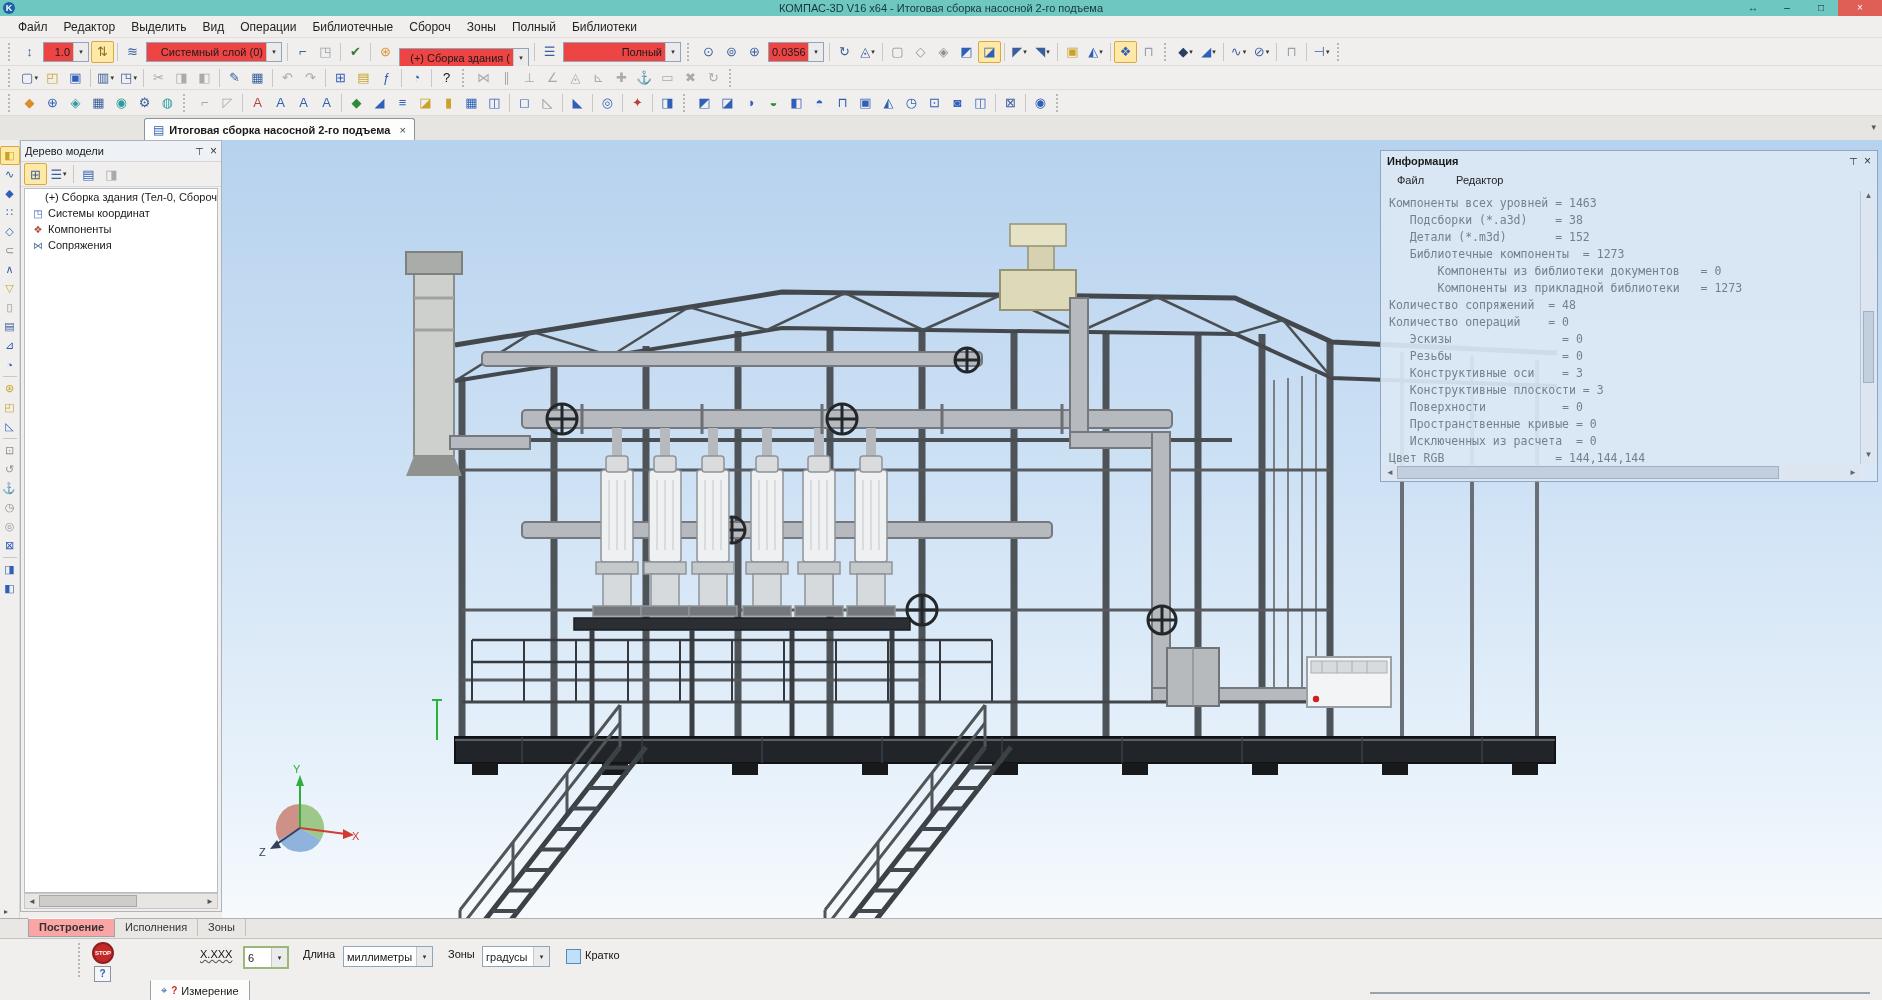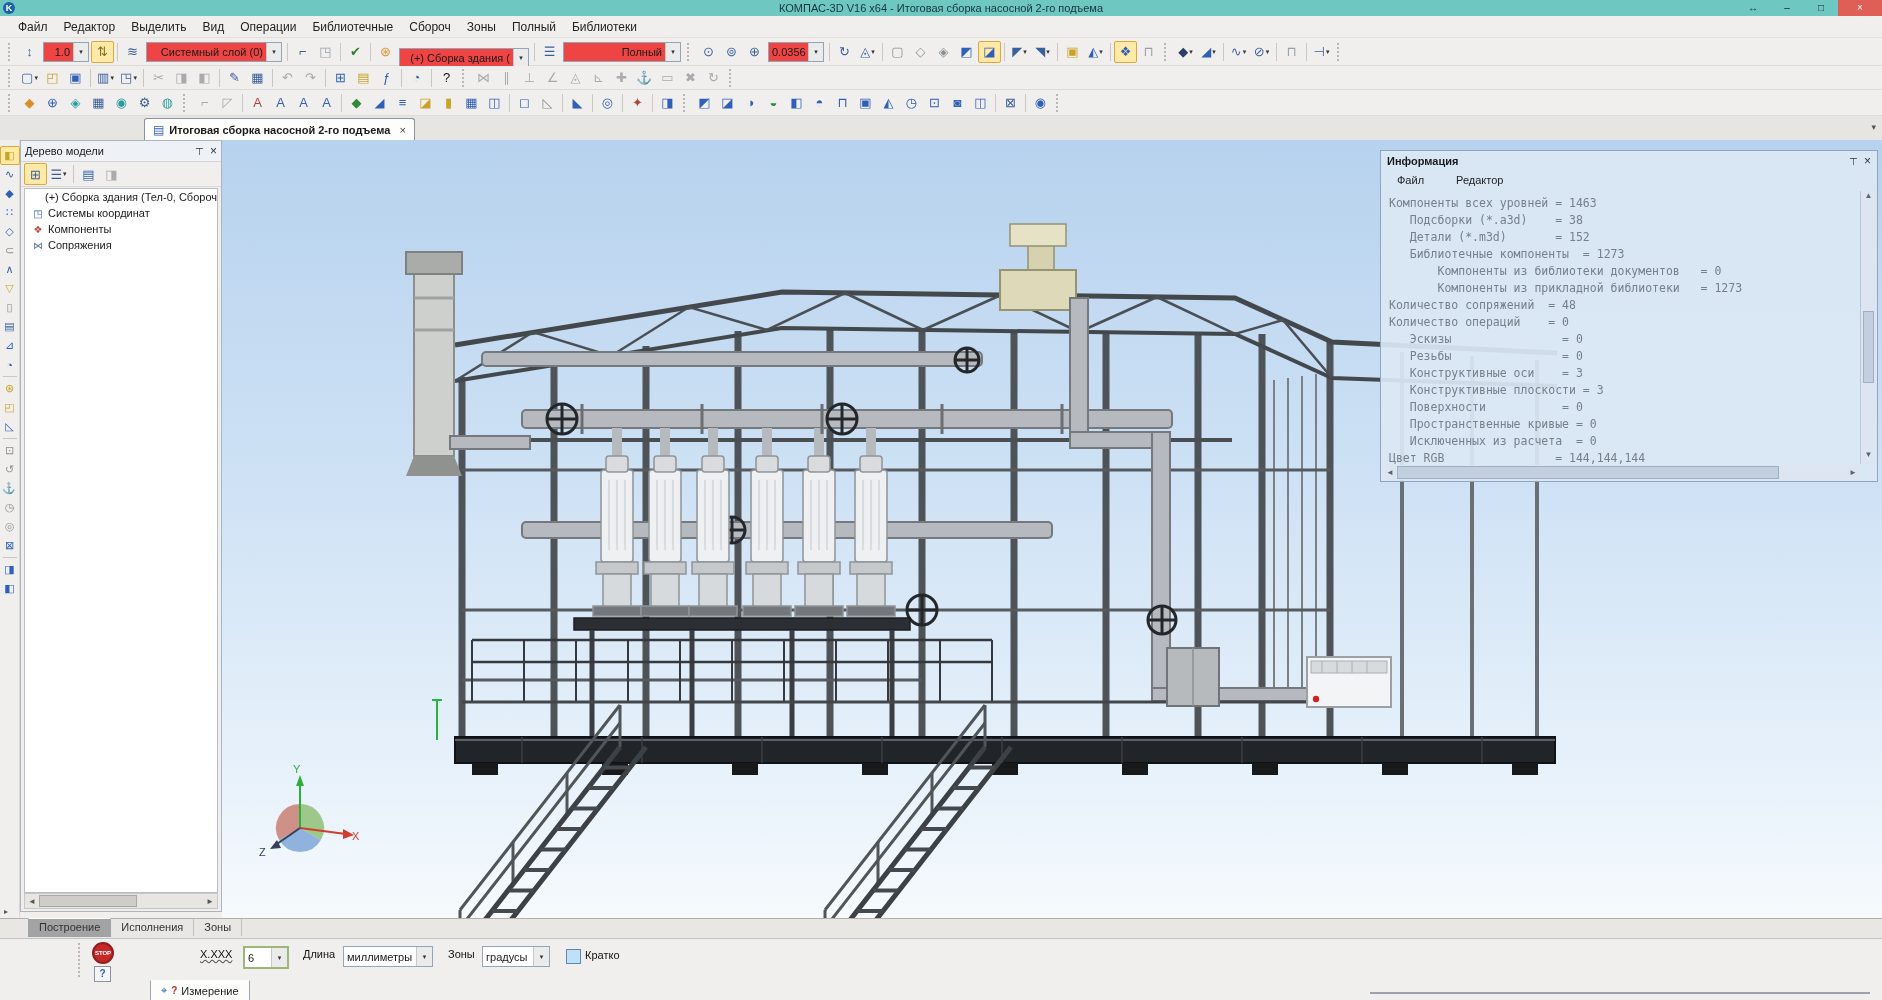--- a/index.html
+++ b/index.html
@@ -66,21 +66,21 @@
   .info-body pre{margin:4px 0 0 6px;font-family:"DejaVu Sans Mono",monospace;font-size:11.5px;line-height:17px;color:#75808a;}
   .vscroll{position:absolute;right:1px;top:40px;bottom:17px;width:15px;background:#dde6f0;border-left:1px solid #b9c6d6;}
   .vscroll .sbtn{height:14px;text-align:center;font-size:8px;color:#567;}
   .vscroll .thumb{position:absolute;left:2px;right:2px;top:120px;height:70px;background:#c2cfdf;border:1px solid #9fb0c4;}
   .info-hscroll{position:absolute;left:2px;right:17px;bottom:1px;height:15px;background:#dde6f0;display:flex;align-items:center;}
   .info-hscroll .sbtn{width:14px;text-align:center;font-size:8px;color:#567;}
   .info-hscroll .thumb{height:11px;width:380px;background:#c2cfdf;border:1px solid #9fb0c4;}
   
   .modebar{position:absolute;left:0;top:918px;width:100%;height:20px;background:#e9e7e3;border-top:1px solid #b3b1ad;}
   .mode-tab{display:inline-block;padding:2px 10px 3px;font-size:11px;border-right:1px solid #c3c1bd;color:#333;}
-  .mode-tab.active{background:#a3a3a3;border:1px solid #9aa3ae;border-top:1px solid #fdfdfc;margin-top:-1px;font-weight:normal;}
+  .mode-tab.active{background:#fca5a5;border:1px solid #9aa3ae;border-top:1px solid #fdfdfc;margin-top:-1px;font-weight:bold;}
   .modetabs{margin-left:28px;display:inline-block;}
   .parambar{position:absolute;left:0;top:938px;width:100%;height:42px;background:#f0efed;border-top:1px solid #c6c4c0;}
   .pgrip{position:absolute;left:78px;top:4px;height:34px;border-left:2px dotted #b9b7b3;}
   .stopbtn{position:absolute;left:92px;top:3px;width:22px;height:22px;border-radius:50%;background:#c62828;color:#fff;font-size:6px;font-weight:bold;display:flex;align-items:center;justify-content:center;border:2px solid #8e1f1f;box-sizing:border-box;}
   .helpbtn{position:absolute;left:94px;top:27px;width:15px;height:14px;border:1px solid #8a93a0;background:#f4f6f8;color:#2f5fb8;font-weight:bold;font-size:10px;text-align:center;line-height:13px;}
   .pfield{position:absolute;top:9px;font-size:11px;}
   .plabel{color:#111;}
   .squig{text-decoration:underline;text-decoration-style:wavy;text-decoration-color:#555;}
   .pcombo{display:inline-flex;height:19px;border:1px solid #93a5b8;background:#fff;align-items:center;vertical-align:middle;overflow:hidden;}
   .pcombo.focus{border:2px solid #9ab87a;}

